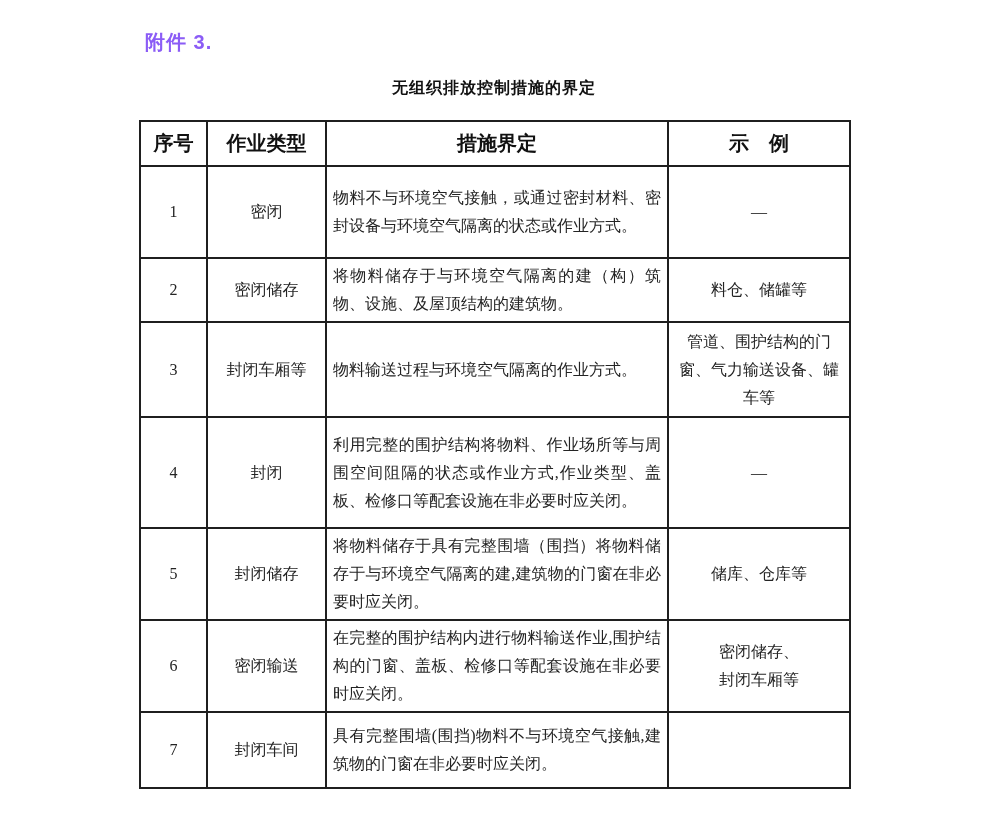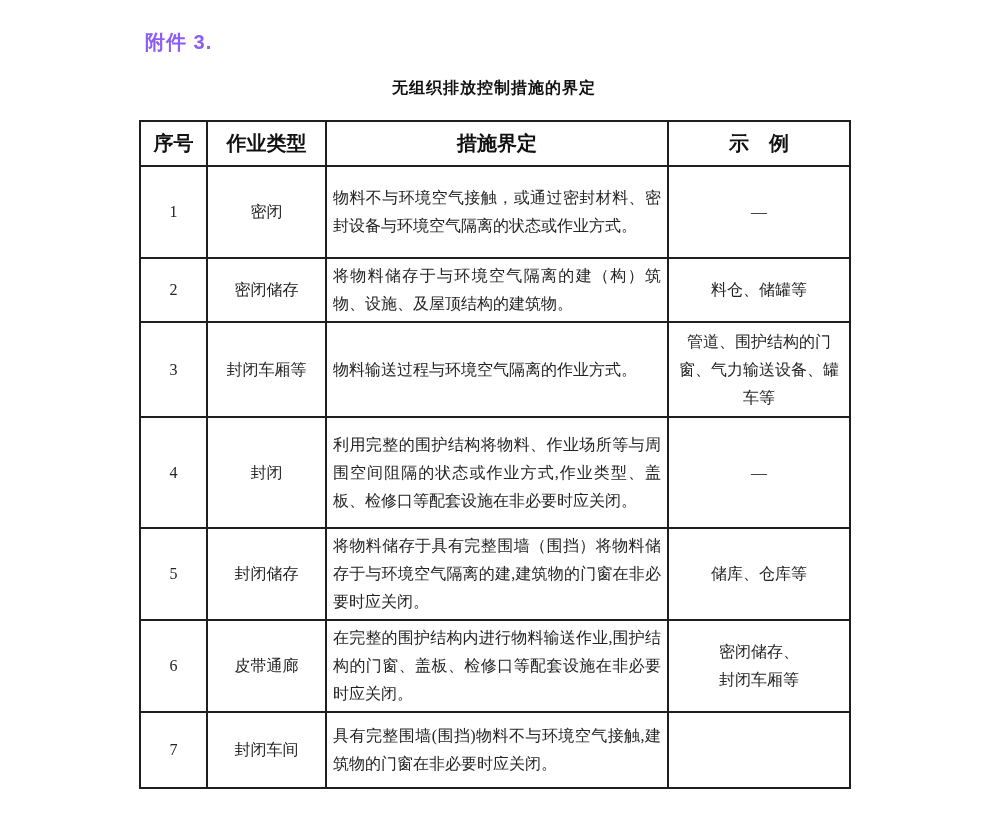--- a/index.html
+++ b/index.html
@@ -139,21 +139,21 @@
     <td class="cell-ex">—</td>
   </tr>
       <tr>
     <td class="cell-no">5</td>
     <td class="cell-type">封闭储存</td>
     <td class="cell-def">将物料储存于具有完整围墙（围挡）将物料储存于与环境空气隔离的建,建筑物的门窗在非必要时应关闭。</td>
     <td class="cell-ex">储库、仓库等</td>
   </tr>
       <tr>
     <td class="cell-no">6</td>
-    <td class="cell-type">皮带通廊</td>
+    <td class="cell-type">密闭输送</td>
     <td class="cell-def">在完整的围护结构内进行物料输送作业,围护结构的门窗、盖板、检修口等配套设施在非必要时应关闭。</td>
     <td class="cell-ex">密闭储存、
 封闭车厢等</td>
   </tr>
       <tr>
     <td class="cell-no">7</td>
     <td class="cell-type">封闭车间</td>
     <td class="cell-def">具有完整围墙(围挡)物料不与环境空气接触,建筑物的门窗在非必要时应关闭。</td>
     <td class="cell-ex"></td>
   </tr>

